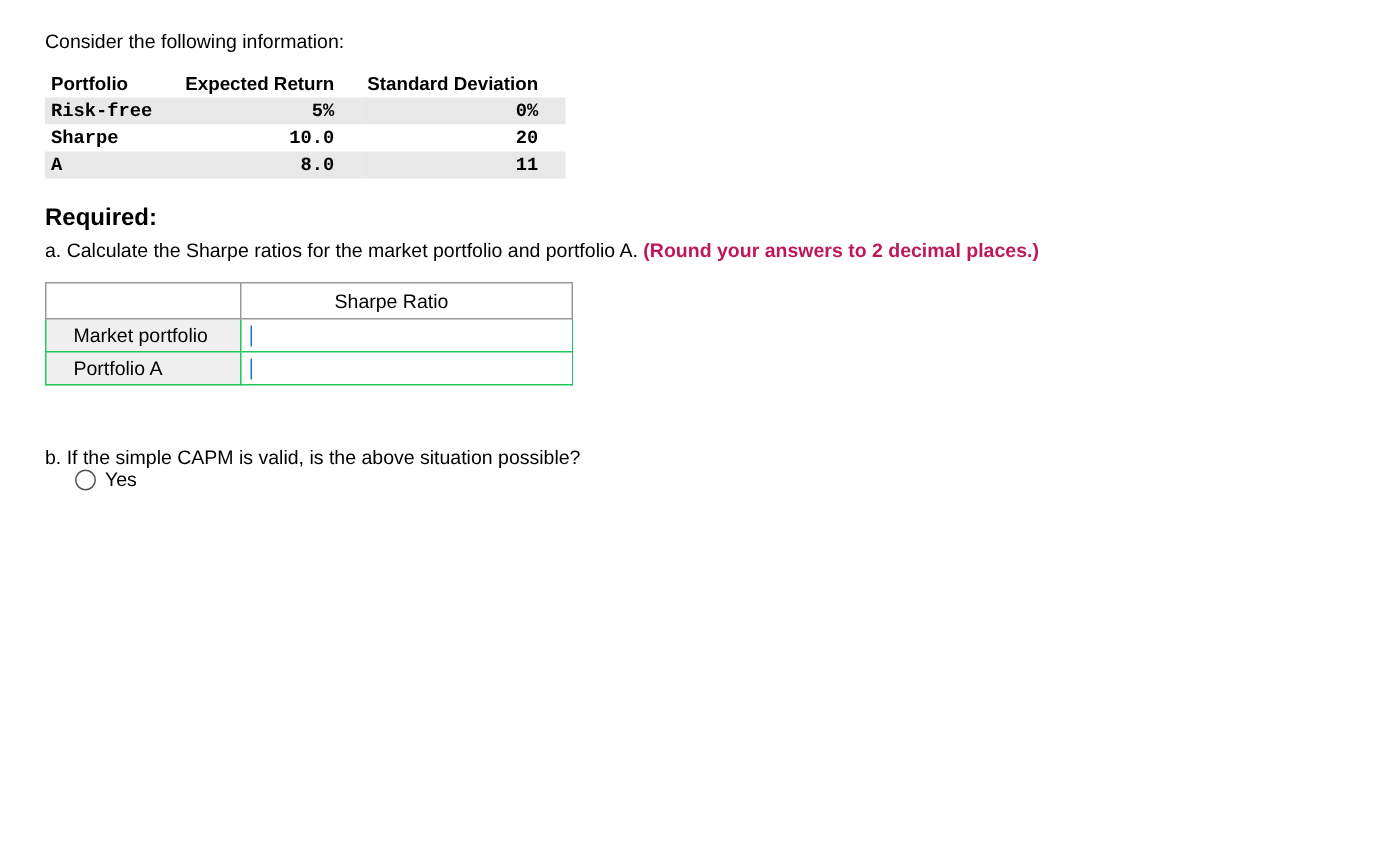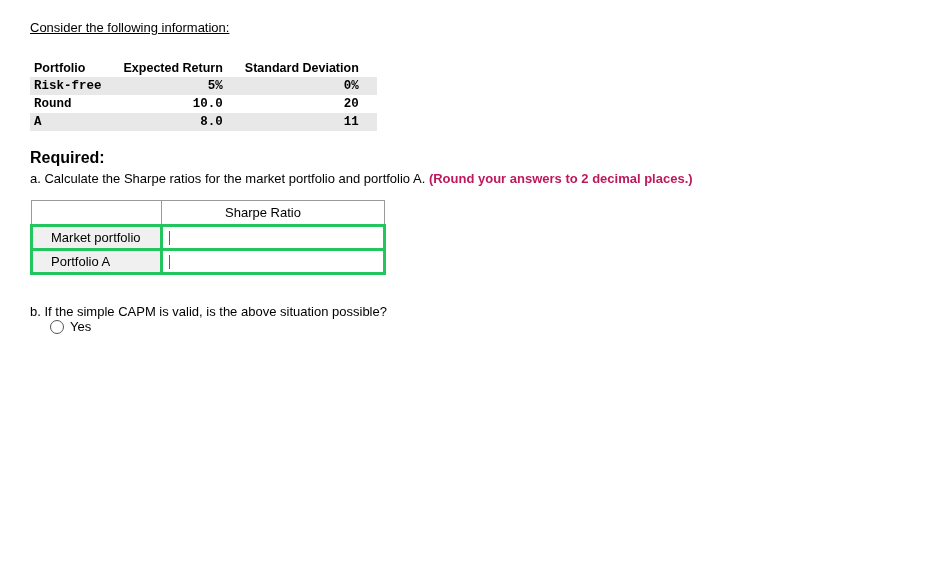--- a/index.html
+++ b/index.html
@@ -10,23 +10,22 @@
     body {
       background: #ffffff;
       font-family: Arial, sans-serif;
       font-size: 13px;
       color: #000000;
       padding: 20px 30px;
       width: 927px;
       min-height: 576px;
     }
     .intro-text {
-      margin-bottom: 24px;
-      font-size: 13px;
-      text-decoration: underline;
+      margin-bottom: 12px;
+      font-size: 13px;
     }
     .info-table {
       border-collapse: collapse;
       margin-bottom: 18px;
       font-size: 12.5px;
     }
     .info-table td, .info-table th {
       padding: 2px 18px 2px 4px;
       text-align: right;
     }
@@ -51,32 +50,32 @@
     .question-a {
       margin-bottom: 14px;
       font-size: 13px;
     }
     .question-a .bold-red {
       color: #be185d;
       font-weight: bold;
     }
     .sharpe-table {
       border-collapse: collapse;
-      margin-bottom: 29px;
+      margin-bottom: 40px;
     }
     .sharpe-table th {
       border: 1px solid #999;
       padding: 4px 30px 4px 10px;
       text-align: center;
       font-weight: normal;
       background: #ffffff;
       font-size: 13px;
     }
     .sharpe-table td {
-      border: 3px solid #22c55e;
+      border: 1px solid #22c55e;
       padding: 3px 18px;
       font-size: 13px;
     }
     .sharpe-table td:first-child {
       background: #f0f0f0;
       min-width: 130px;
     }
     .sharpe-table td:last-child {
       min-width: 100px;
       background: #ffffff;
@@ -147,21 +146,21 @@
       <th>Standard Deviation</th>
     </tr>
   </thead>
   <tbody>
     <tr>
       <td class="monospace">Risk-free</td>
       <td class="monospace">5%</td>
       <td class="monospace">0%</td>
     </tr>
     <tr>
-      <td class="monospace">Round</td>
+      <td class="monospace">Sharpe</td>
       <td class="monospace">10.0</td>
       <td class="monospace">20</td>
     </tr>
     <tr>
       <td class="monospace">A</td>
       <td class="monospace">8.0</td>
       <td class="monospace">11</td>
     </tr>
   </tbody>
 </table>

